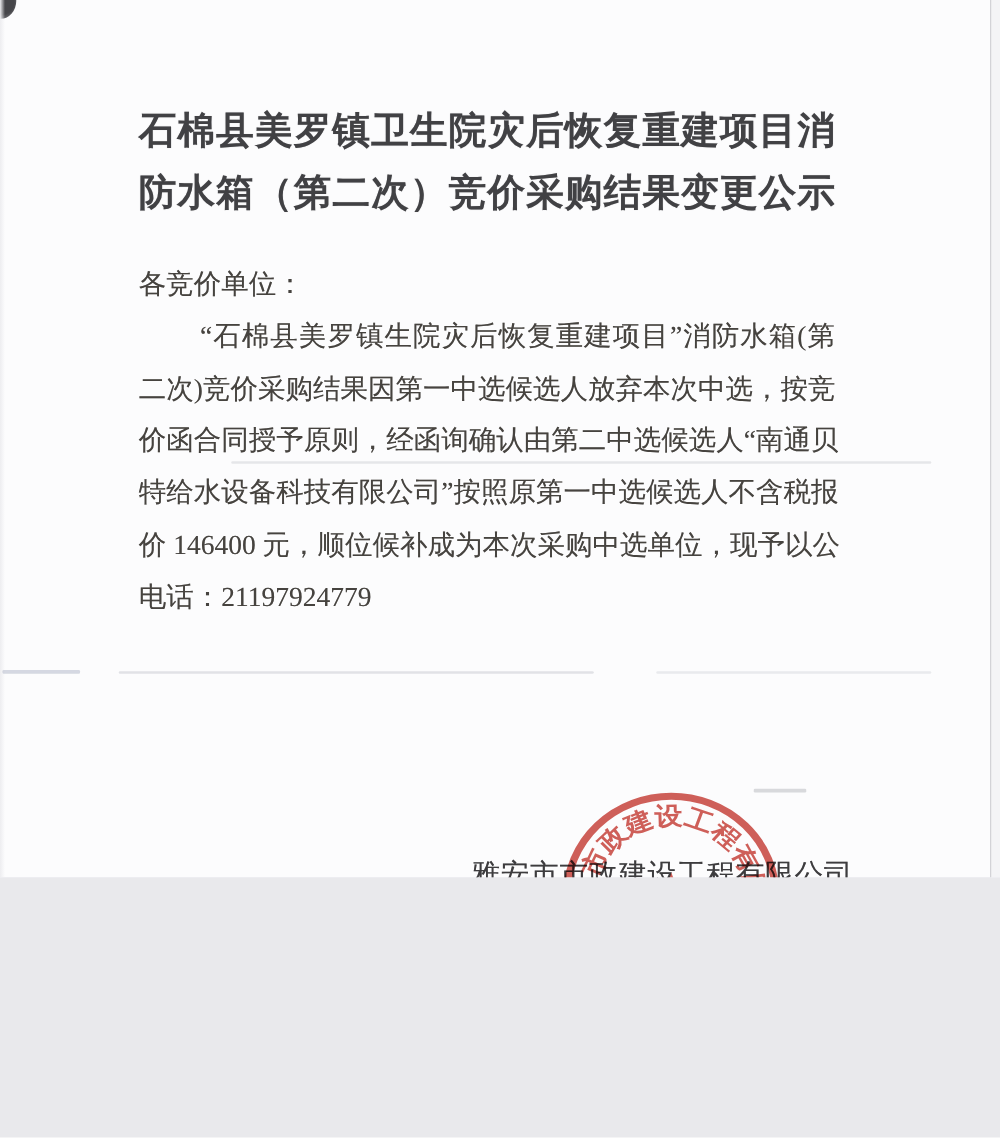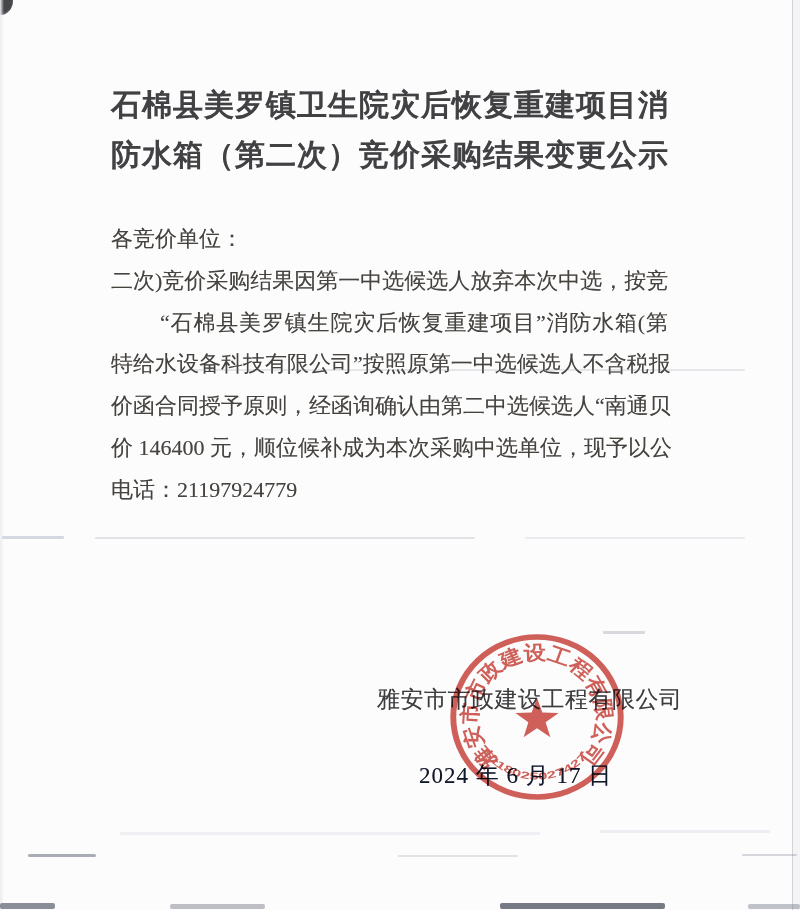--- a/index.html
+++ b/index.html
@@ -1,33 +1,32 @@
 <!DOCTYPE html>
 <html><head>
 <meta charset="utf-8">
 <style>
   html,body { margin:0; padding:0; background:#e9e9ec; }
   .page {
-    position:relative; width:800px; height:910px; margin:0 auto;
+    position:relative; width:800px; height:702px; margin:0 auto;
     background:#fcfcfd; overflow:hidden;
     font-family:"Liberation Serif","DejaVu Serif",serif;
   }
   
   .title {
     position:absolute; left:70px; top:80px; width:640px;
     text-align:center; font-family:"Liberation Sans","DejaVu Sans",sans-serif;
     font-weight:bold; font-size:30px; line-height:50px; letter-spacing:1px;
     color:#414144; text-shadow:0 0 0.6px rgba(70,70,75,0.45);
   }
   
   .bodytext {
     position:absolute; left:111px; top:206px; width:557px;
     font-size:22px; color:#46433f;
     text-shadow:0 0 0.5px rgba(70,68,64,0.4);
-    margin-top:12px;
   }
   .bline {
     height:41.8px; line-height:41.8px; white-space:nowrap;
     text-align:justify; text-align-last:justify;
   }
   .bline.no-just { text-align-last:left; }
   .bline.indent { text-indent:49px; }
   
   .company {
     position:absolute; left:377px; top:684px; font-size:23px;
@@ -65,24 +64,24 @@
 
 <div class="page">
 
   <div class="title">
     <div>石棉县美罗镇卫生院灾后恢复重建项目消</div>
     <div>防水箱（第二次）竞价采购结果变更公示</div>
   </div>
 
   <div class="bodytext">
     <div class="bline no-just">各竞价单位：</div>
+    <div class="bline indent">“石棉县美罗镇生院灾后恢复重建项目”消防水箱(第</div>
     <div class="bline">二次)竞价采购结果因第一中选候选人放弃本次中选，按竞</div>
-    <div class="bline indent">“石棉县美罗镇生院灾后恢复重建项目”消防水箱(第</div>
+    <div class="bline">价函合同授予原则，经函询确认由第二中选候选人“南通贝</div>
     <div class="bline">特给水设备科技有限公司”按照原第一中选候选人不含税报</div>
-    <div class="bline">价函合同授予原则，经函询确认由第二中选候选人“南通贝</div>
     <div class="bline">价 146400 元，顺位候补成为本次采购中选单位，现予以公</div>
     <div class="bline no-just">电话：21197924779</div>
   </div>
 
   <div class="company">雅安市市政建设工程有限公司</div>
   <div class="sigdate">2024 年 6 月 17 日</div>
 
   <div class="stamp">
     <svg viewBox="0 0 200 200" preserveAspectRatio="none">
       <circle cx="100" cy="100" r="92" fill="none" stroke-width="6.5" stroke="#cb4a43"></circle>

